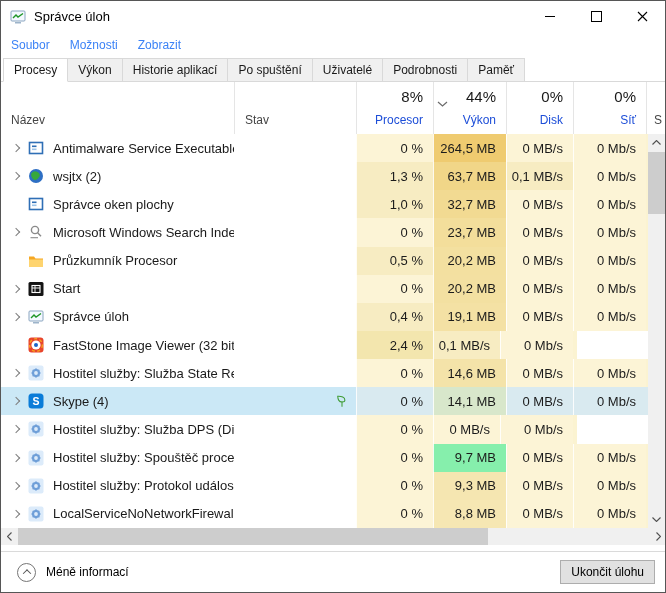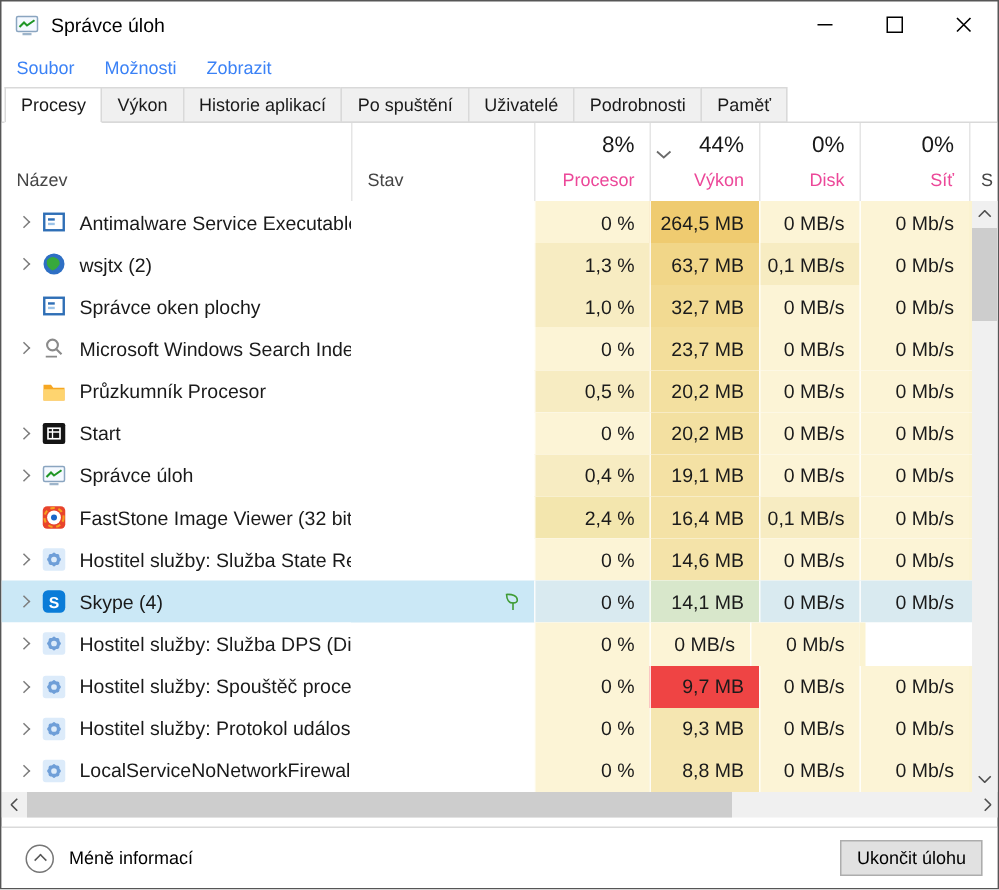--- a/index.html
+++ b/index.html
@@ -30,21 +30,21 @@
   .hcol{position:relative;box-sizing:border-box;border-left:1px solid #e5e5e5;height:100%;}
   .hcol:first-child{border-left:none;}
   .h-name{width:233px;}
   .h-stav{width:122px;}
   .h-cpu{width:77px;}
   .h-mem{width:73px;}
   .h-disk{width:67px;}
   .h-net{width:73px;}
   .h-partial{flex:1;}
   .hlabel{position:absolute;bottom:7px;left:10px;font-size:12px;color:#454545;}
-  .hlabel-r{position:absolute;bottom:7px;right:10px;font-size:12px;color:#ec4899;left:auto;}
+  .hlabel-r{position:absolute;bottom:7px;right:10px;font-size:12px;color:#1d4ed8;left:auto;}
   .hvalue{position:absolute;top:6px;right:10px;font-size:15px;color:#191919;}
   .sortchev{position:absolute;top:11px;left:3px;}
   .h-partial .hlabel{left:7px;}
 
   
   .rows{position:absolute;top:133px;left:0;width:666px;height:394px;display:flex;flex-direction:column;}
   .prow{flex:1;display:flex;background:#fff;}
   .c-name{width:233px;display:flex;align-items:center;overflow:hidden;}
   .expander{width:16px;margin-left:7px;display:flex;justify-content:center;flex:0 0 auto;}
   .chev{width:5px;height:5px;border-right:1px solid #7d7d7d;border-top:1px solid #7d7d7d;transform:rotate(45deg);}
@@ -326,21 +326,20 @@
               <circle cx="8" cy="8" r="2" fill="#1b66c9"></circle>
               <circle cx="8" cy="8" r="6.4" fill="none" stroke="#f6a11e" stroke-width="1.4" stroke-dasharray="3 2.5"></circle>
             </svg>
           </span>
         <span class="pname">FastStone Image Viewer (32 bitů)</span>
       </div>
       <div class="c-stav">
         
       </div>
       <div class="c-val c-cpu" style="background: rgb(243, 230, 174);">2,4 %</div>
-      <div class="c-val c-mem" style="background: rgb(244, 226, 166);">16,4 MB</div>
       <div class="c-val c-disk" style="background: rgb(247, 236, 194);">0,1 MB/s</div>
       <div class="c-val c-net" style="background: rgb(252, 244, 214);">0 Mb/s</div>
       <div class="c-sliver" style="background: rgb(251, 243, 209);"></div>
     </div>
       <div class="prow">
       <div class="c-name">
         <span class="expander">
             <span class="chev"></span>
           </span>
         <span class="picon">
@@ -430,21 +429,21 @@
               </g>
               <circle cx="8" cy="8" r="1.9" fill="#dcebfa"></circle>
             </svg>
           </span>
         <span class="pname">Hostitel služby: Spouštěč proces...</span>
       </div>
       <div class="c-stav">
         
       </div>
       <div class="c-val c-cpu" style="background: rgb(252, 244, 214);">0 %</div>
-      <div class="c-val c-mem" style="background: #ef4444;">9,7 MB</div>
+      <div class="c-val c-mem" style="background: #86efac;">9,7 MB</div>
       <div class="c-val c-disk" style="background: rgb(252, 244, 214);">0 MB/s</div>
       <div class="c-val c-net" style="background: rgb(252, 244, 214);">0 Mb/s</div>
       <div class="c-sliver" style="background: rgb(251, 243, 209);"></div>
     </div>
       <div class="prow">
       <div class="c-name">
         <span class="expander">
             <span class="chev"></span>
           </span>
         <span class="picon">

